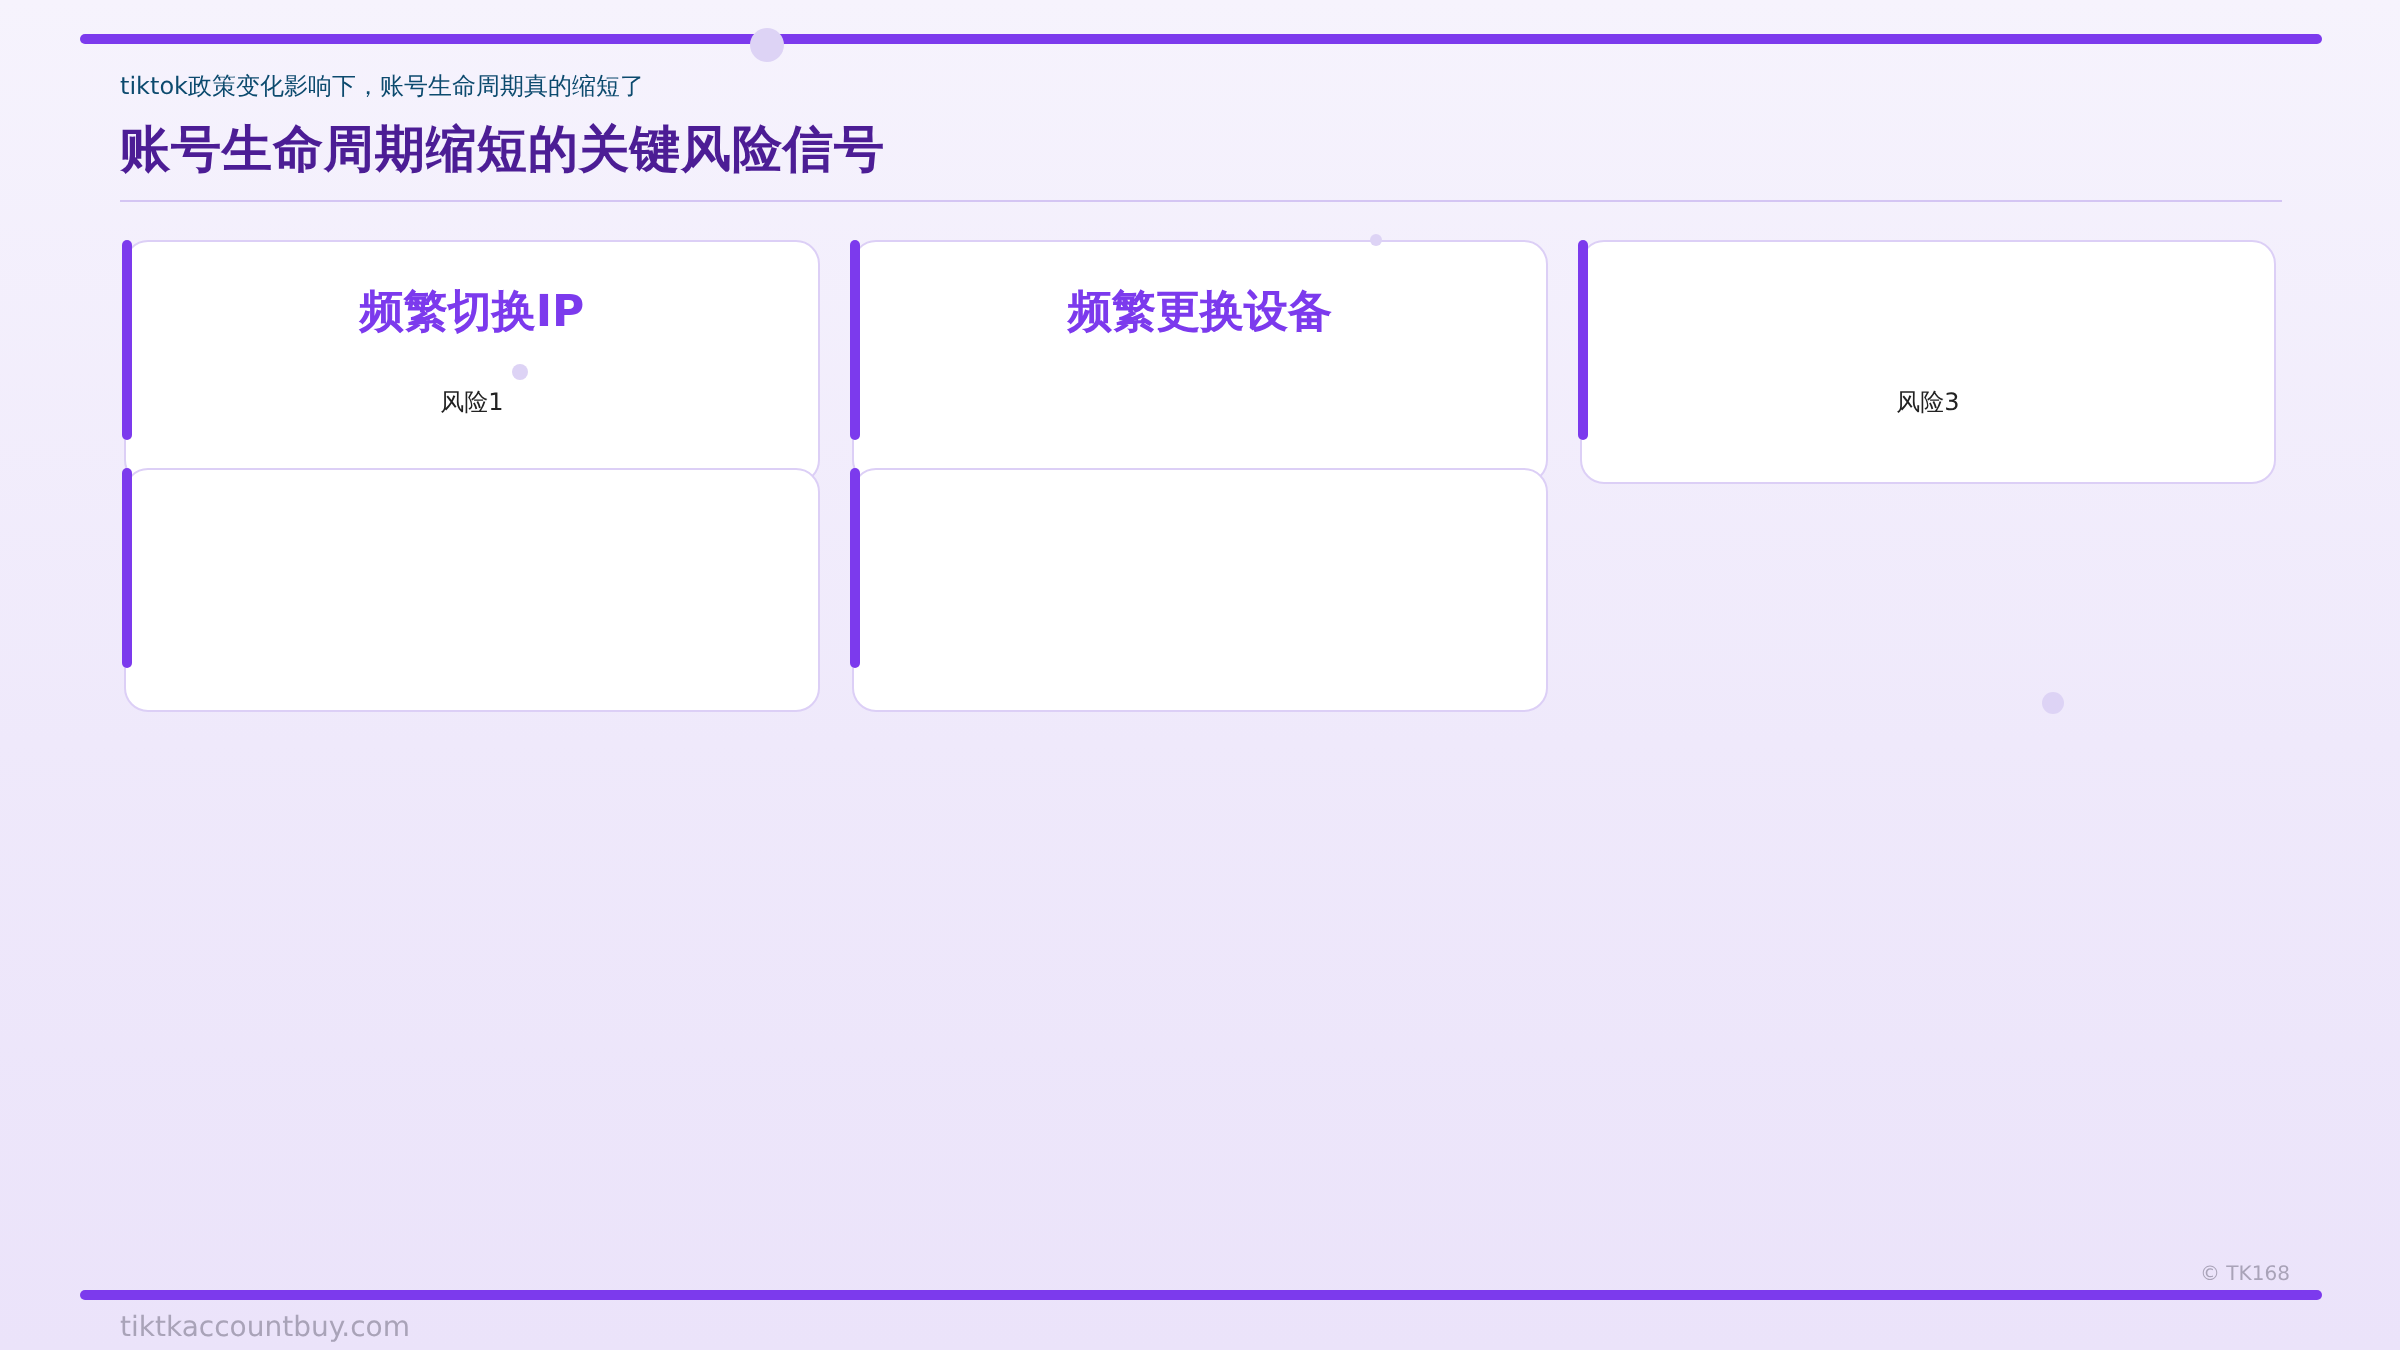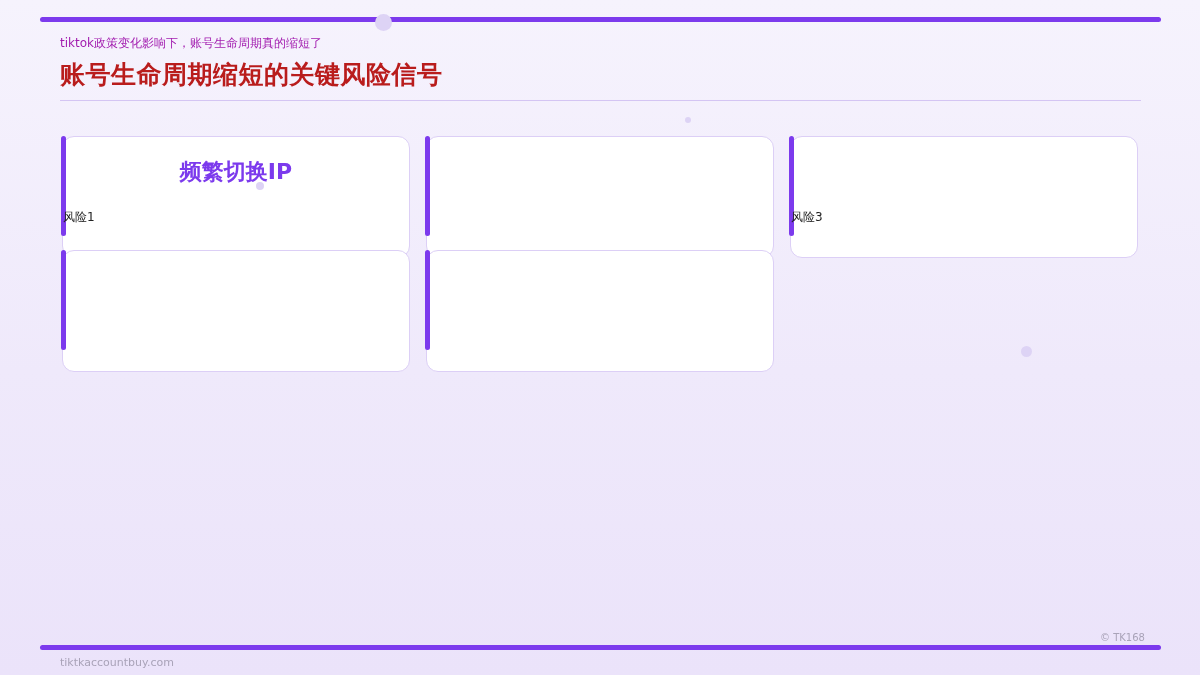--- a/index.html
+++ b/index.html
@@ -10,51 +10,50 @@
     }
     .bar {
       position: absolute; left: 40px; width: 1121px; height: 5px;
       background: #7c3aed; border-radius: 3px;
     }
     .bar.top { top: 17px; }
     .bar.bottom { top: 645px; }
     .dot { position: absolute; border-radius: 50%; background: #ddd3f5; }
     .subtitle {
       position: absolute; left: 60px; top: 35px;
-      font-size: 12px; color: #a21caf; white-space: nowrap;
+      font-size: 12px; color: #0c4a6e; white-space: nowrap;
     }
     .title {
       position: absolute; left: 60px; top: 58px;
-      font-size: 25px; font-weight: bold; color: #b91c1c; white-space: nowrap;
+      font-size: 25px; font-weight: bold; color: #4c1d95; white-space: nowrap;
       letter-spacing: 0.5px;
     }
     .rule {
       position: absolute; left: 60px; top: 100px; width: 1081px; height: 1px;
       background: #d4c5f3;
     }
     .card {
       position: absolute; width: 348px; height: 122px;
       background: #ffffff; border: 1px solid #dccff6; border-radius: 12px;
       box-sizing: border-box;
-      margin-top: 16px;
     }
     .card .accent {
       position: absolute; left: -2px; top: -1px; width: 5px; height: 100px;
       background: #7c3aed; border-radius: 3px;
     }
     .card .card-title {
       position: absolute; left: 0; right: 0; top: 20px; text-align: center;
       font-size: 22px; font-weight: bold; color: #7c3aed; white-space: nowrap;
     }
     .card .card-label {
-      position: absolute; left: 0; right: 0; top: 72px; text-align: left;
+      position: absolute; left: 0; right: 0; top: 72px; text-align: center;
       font-size: 12px; color: #222; white-space: nowrap;
     }
     .footer-left {
-      position: absolute; left: 60px; top: 656px; font-size: 11px; color: #a9a3b8;
+      position: absolute; left: 60px; top: 656px; font-size: 14px; color: #a9a3b8;
     }
     .footer-right {
       position: absolute; left: 1100px; top: 632px; font-size: 10px; color: #a9a3b8;
     }
   </style>
 </head>
 <body>
 
 <div class="bar top"></div>
 <div class="dot" style="left:375px;top:14px;width:17px;height:17px;"></div>
@@ -63,20 +62,21 @@
 <div class="title">账号生命周期缩短的关键风险信号</div>
 <div class="rule"></div>
 
 <div class="card" style="left:62px;top:120px;">
   <div class="accent"></div>
   <div class="card-title">频繁切换IP</div>
   <div class="card-label">风险1</div>
 </div>
 <div class="card" style="left:426px;top:120px;">
   <div class="accent"></div>
+  <div class="card-title">频繁更换设备</div>
 </div>
 <div class="card" style="left:790px;top:120px;">
   <div class="accent"></div>
   <div class="card-label">风险3</div>
 </div>
 <div class="card" style="left:62px;top:234px;">
   <div class="accent"></div>
 </div>
 <div class="card" style="left:426px;top:234px;">
   <div class="accent"></div>

